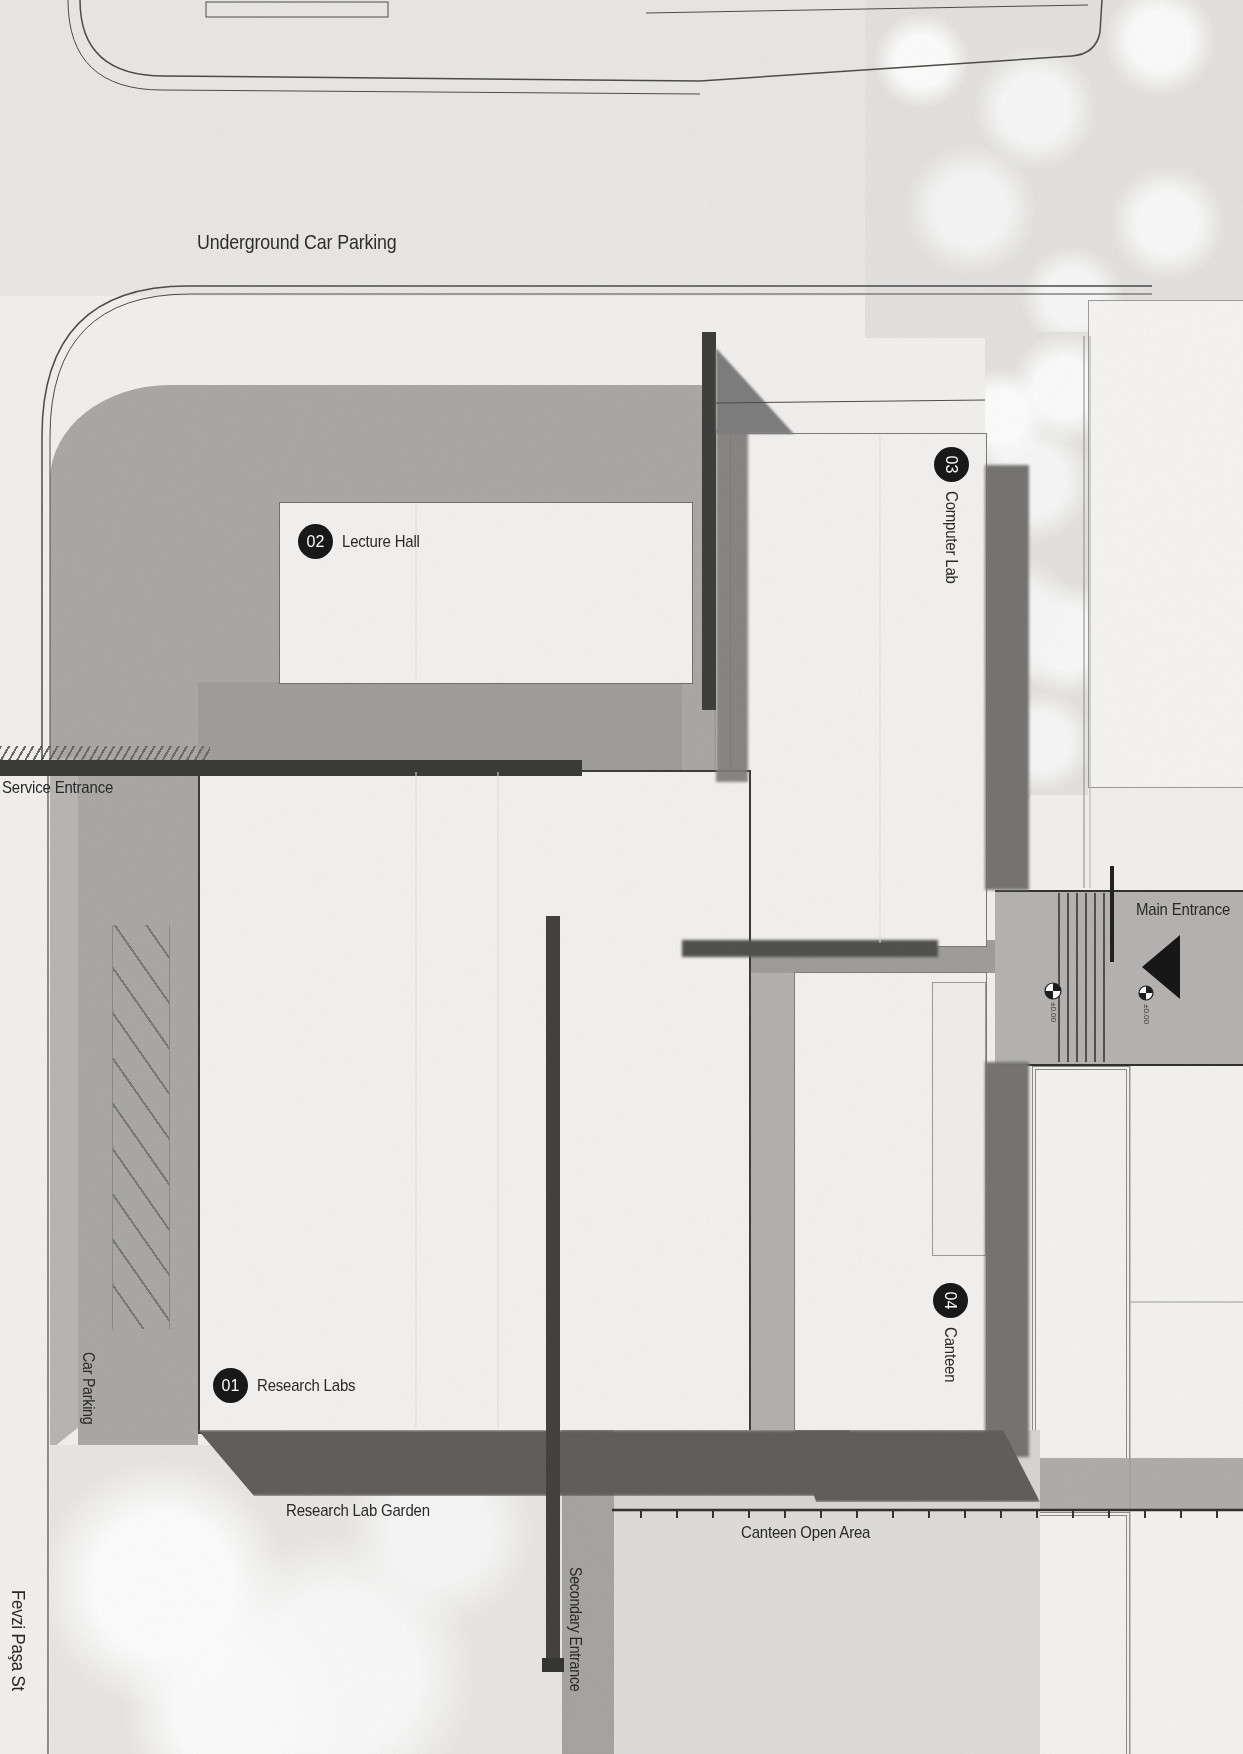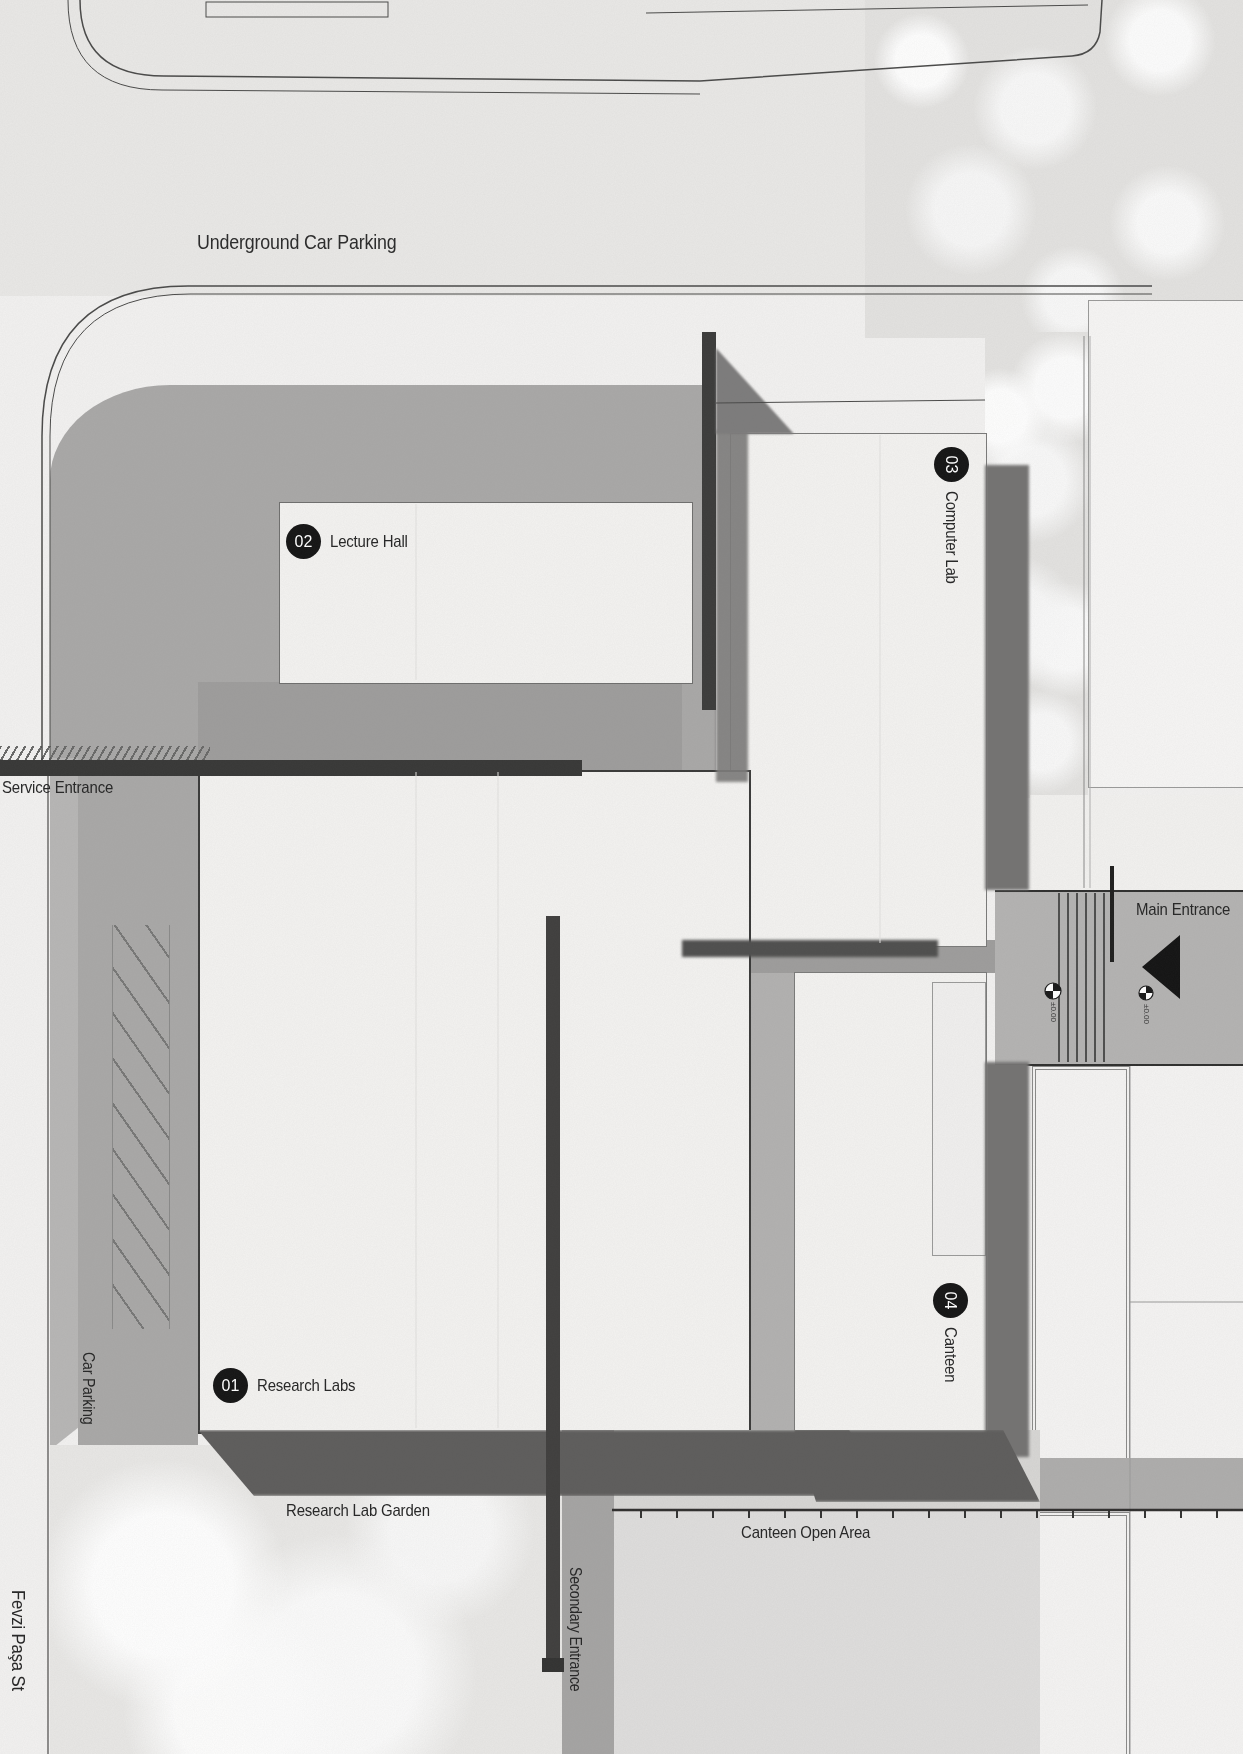--- a/index.html
+++ b/index.html
@@ -197,21 +197,21 @@
   <div class="lbl xl" style="left:197px;top:230px;">Underground Car Parking</div>
 
   <div class="lbl" style="left:2px;top:778px;">Service Entrance</div>
 
   <div class="lbl" style="left:1136px;top:900px;">Main Entrance</div>
 
   <div class="lbl" style="left:286px;top:1501px;">Research Lab Garden</div>
 
   <div class="lbl" style="left:741px;top:1523px;">Canteen Open Area</div>
 
-  <div class="brow" style="left:286px;top:524px;">
+  <div class="brow" style="left:298px;top:524px;">
     <span class="badge">02</span>
     <span class="btxt">Lecture Hall</span>
   </div>
 
   <div class="brow" style="left:213px;top:1368px;">
     <span class="badge">01</span>
     <span class="btxt">Research Labs</span>
   </div>
 
   <div class="brow v" style="left:969px;top:447px;">

